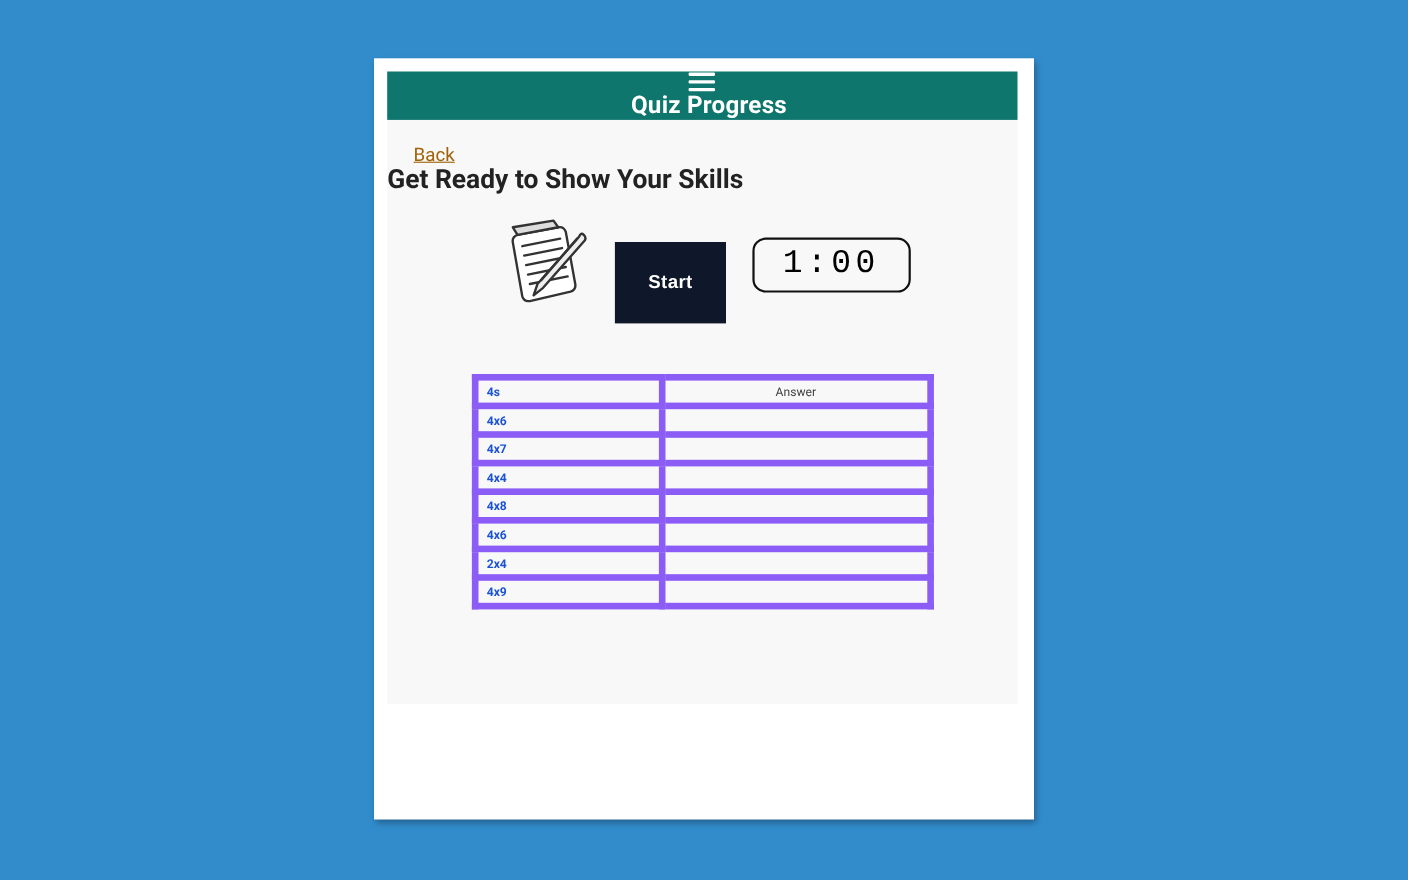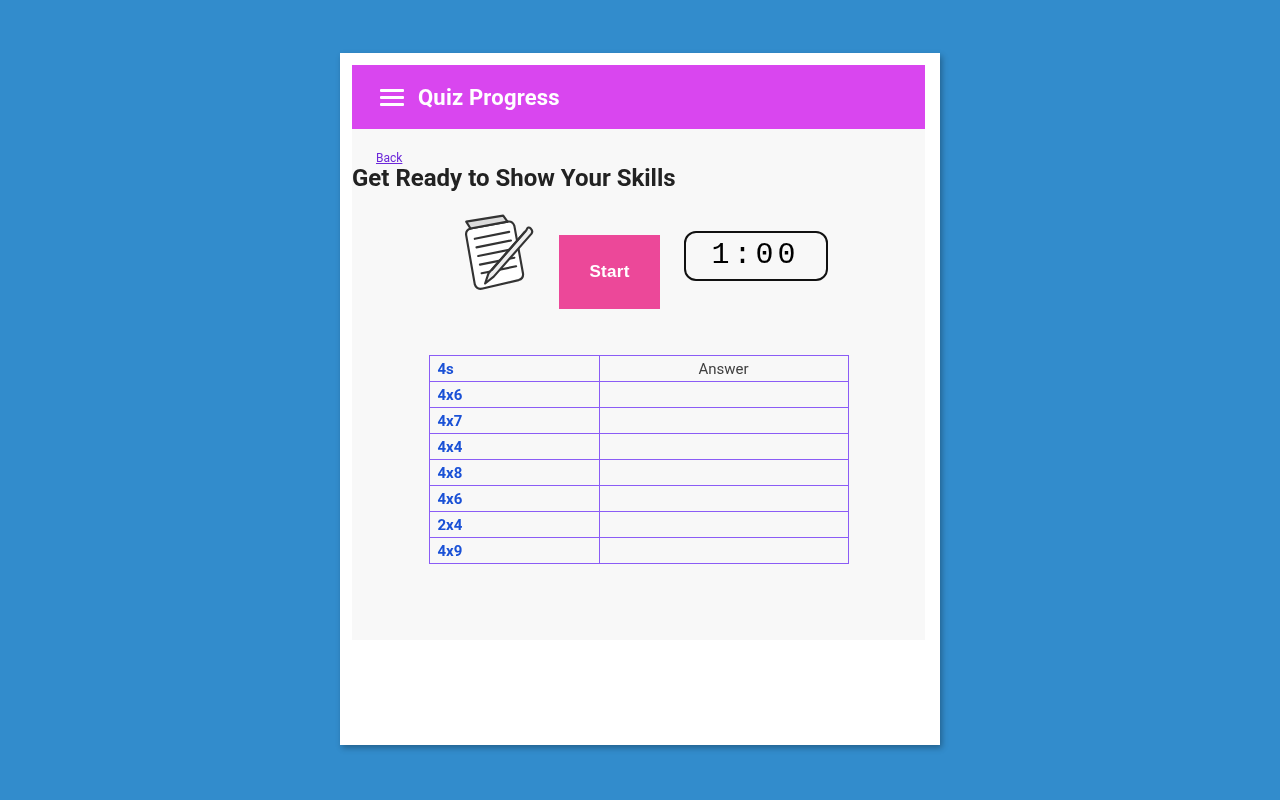--- a/index.html
+++ b/index.html
@@ -18,60 +18,61 @@
       height: 692px;
       background: #fff;
       box-shadow: 2px 3px 6px rgba(0,0,0,0.3);
     }
     .content-area {
       position: absolute;
       left: 12px; top: 12px; right: 15px; bottom: 105px;
       background: #f8f8f8;
     }
     .appbar {
-      background: #d946ef;
+      background: #0f766e;
       color: #fff;
-      height: 64px;
+      height: 44px;
       display: flex;
       align-items: center;
       padding: 0 16px 0 28px;
+      flex-direction: column;
     }
     .hamburger {
       width: 24px; height: 24px;
       display: flex; flex-direction: column; justify-content: center; gap: 4px;
       cursor: pointer;
       margin-right: 14px;
     }
     .hamburger span { display:block; height: 3px; background:#fff; border-radius:1px; }
     .appbar-title { font-size: 22px; font-weight: 700; letter-spacing: .2px; }
 
     .back-link {
       display: inline-block;
       margin: 22px 0 0 24px;
-      color: #6d28d9;
+      color: #a16207;
       text-decoration: underline;
-      font-size: 12px;
+      font-size: 17px;
       cursor: pointer;
     }
     .heading {
       text-align: left;
       font-size: 24px;
       margin-top: -2px;
       color: #222;
     }
     .controls-row {
       display: flex;
       justify-content: center;
       align-items: center;
       gap: 24px;
       margin-top: 10px;
     }
     .notepad-icon { width: 86px; height: 86px; }
     .start-btn {
-      background: #ec4899;
+      background: #0f172a;
       color: #fff;
       border: none;
       padding: 27px 30px;
       font-size: 17px;
       font-weight: 700;
       cursor: pointer;
       letter-spacing: .3px;
       margin-top: 33px;
     }
     .timer-box {
@@ -87,23 +88,23 @@
       min-width: 120px;
       height: 50px;
     }
 
     .quiz-table {
       border-collapse: collapse;
       margin: 46px auto 0;
       width: 420px;
     }
     .quiz-table th, .quiz-table td {
-      border: 1px solid #8b5cf6;
+      border: 6px solid #8b5cf6;
       padding: 2px 8px;
-      font-size: 15px;
+      font-size: 11px;
       height: 26px;
       vertical-align: middle;
     }
     .quiz-table th.qcol {
       text-align: left;
       color: #1a51d6;
       font-weight: 700;
       width: 170px;
     }
     .quiz-table th.acol {

